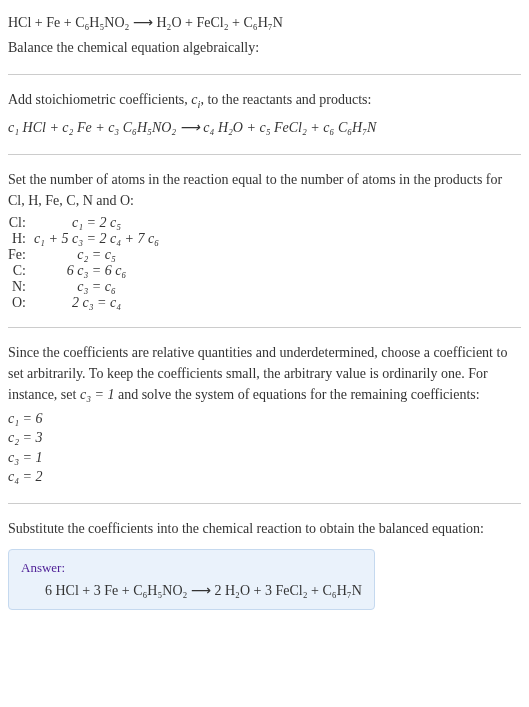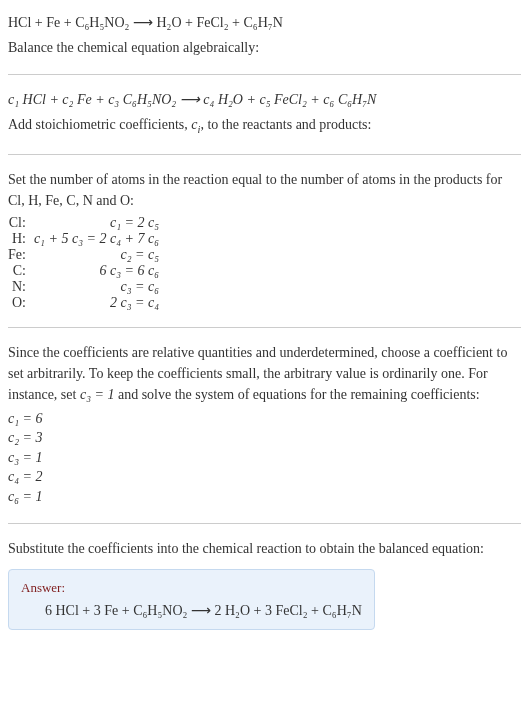--- a/index.html
+++ b/index.html
@@ -32,38 +32,38 @@
       display: table-row;
     }
     .cell-label {
       display: table-cell;
       text-align: right;
       padding-right: 8px;
       white-space: nowrap;
     }
     .cell-value {
       display: table-cell;
-      text-align: right;
+      text-align: center;
     }
     .coef-list {
       margin-top: 4px;
     }
     .coef-list div {
       line-height: 1.4;
     }
     .answer-box {
       background: #eaf2fb;
       border: 1px solid #c5d9ef;
       border-radius: 4px;
       padding: 10px 12px;
       display: inline-block;
       margin-top: 6px;
     }
     .answer-label {
-      color: #7f1d1d;
+      color: #4c1d95;
       font-size: 13px;
       margin-bottom: 6px;
     }
     .answer-eq {
       padding-left: 24px;
     }
     sub {
       font-size: 0.75em;
       vertical-align: sub;
     }
@@ -75,24 +75,24 @@
 <body>
 
 <div class="section">
   <div class="eq-line">HCl + Fe + C₆H₅NO₂  ⟶  H₂O + FeCl₂ + C₆H₇N</div>
   <div class="eq-line">Balance the chemical equation algebraically:</div>
 </div>
 
 <hr>
 
 <div class="section">
-  <div class="eq-line ital">c₁ HCl + c₂ Fe + c₃ C₆H₅NO₂  ⟶  c₄ H₂O + c₅ FeCl₂ + c₆ C₆H₇N</div>
   <div class="eq-line">
     <span>Add stoichiometric coefficients, </span><span class="ital"><span>c</span><sub>i</sub></span><span>, to the reactants and products:</span>
   </div>
+  <div class="eq-line ital">c₁ HCl + c₂ Fe + c₃ C₆H₅NO₂  ⟶  c₄ H₂O + c₅ FeCl₂ + c₆ C₆H₇N</div>
 </div>
 
 <hr>
 
 <div class="section">
   <div class="eq-line">Set the number of atoms in the reaction equal to the number of atoms in the products for Cl, H, Fe, C, N and O:</div>
   <div class="table">
     <div class="row">
       <div class="cell-label">Cl:</div>
       <div class="cell-value ital">c₁ = 2 c₅</div>
@@ -124,21 +124,20 @@
 
 <div class="section">
   <div class="eq-line">
     <span>Since the coefficients are relative quantities and underdetermined, choose a coefficient to set arbitrarily. To keep the coefficients small, the arbitrary value is ordinarily one. For instance, set </span><span class="ital">c₃ = 1</span><span> and solve the system of equations for the remaining coefficients:</span>
   </div>
   <div class="coef-list ital">
     <div>c₁ = 6</div>
     <div>c₂ = 3</div>
     <div>c₃ = 1</div>
     <div>c₄ = 2</div>
-    <div>c₆ = 1</div>
   </div>
 </div>
 
 <hr>
 
 <div class="section">
   <div class="eq-line">Substitute the coefficients into the chemical reaction to obtain the balanced equation:</div>
   <div class="answer-box">
     <div class="answer-label">Answer:</div>
     <div class="answer-eq">6 HCl + 3 Fe + C₆H₅NO₂  ⟶  2 H₂O + 3 FeCl₂ + C₆H₇N</div>

